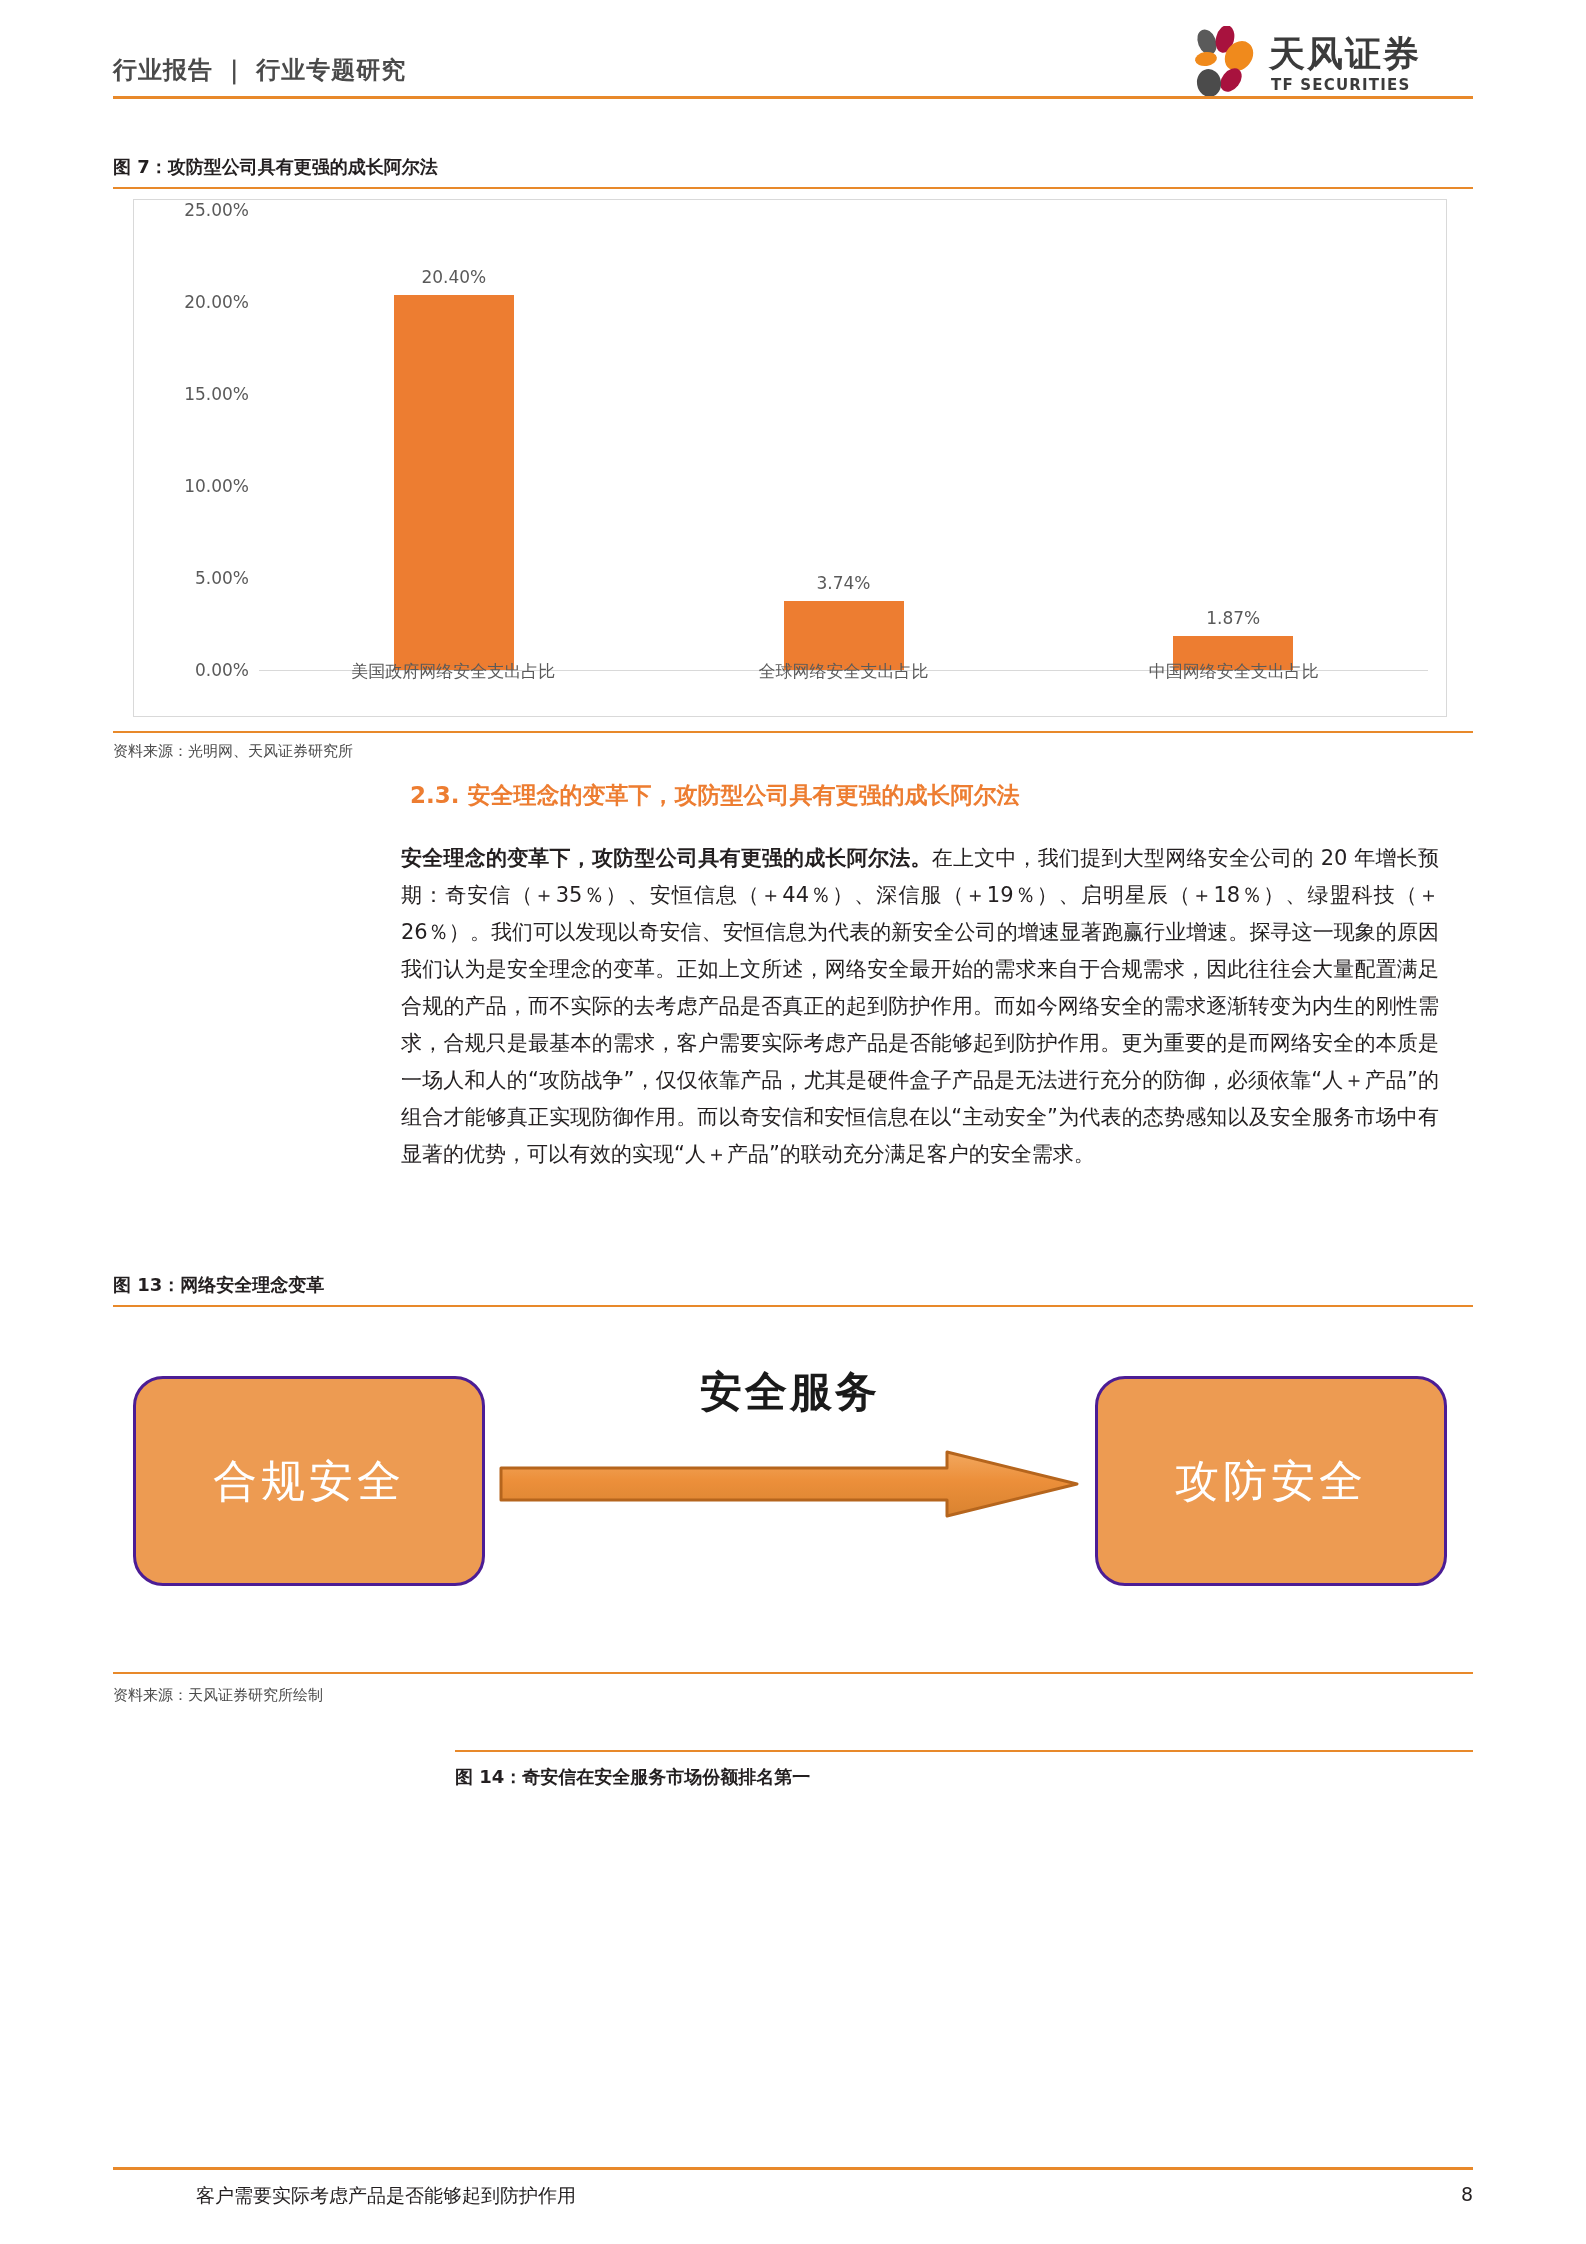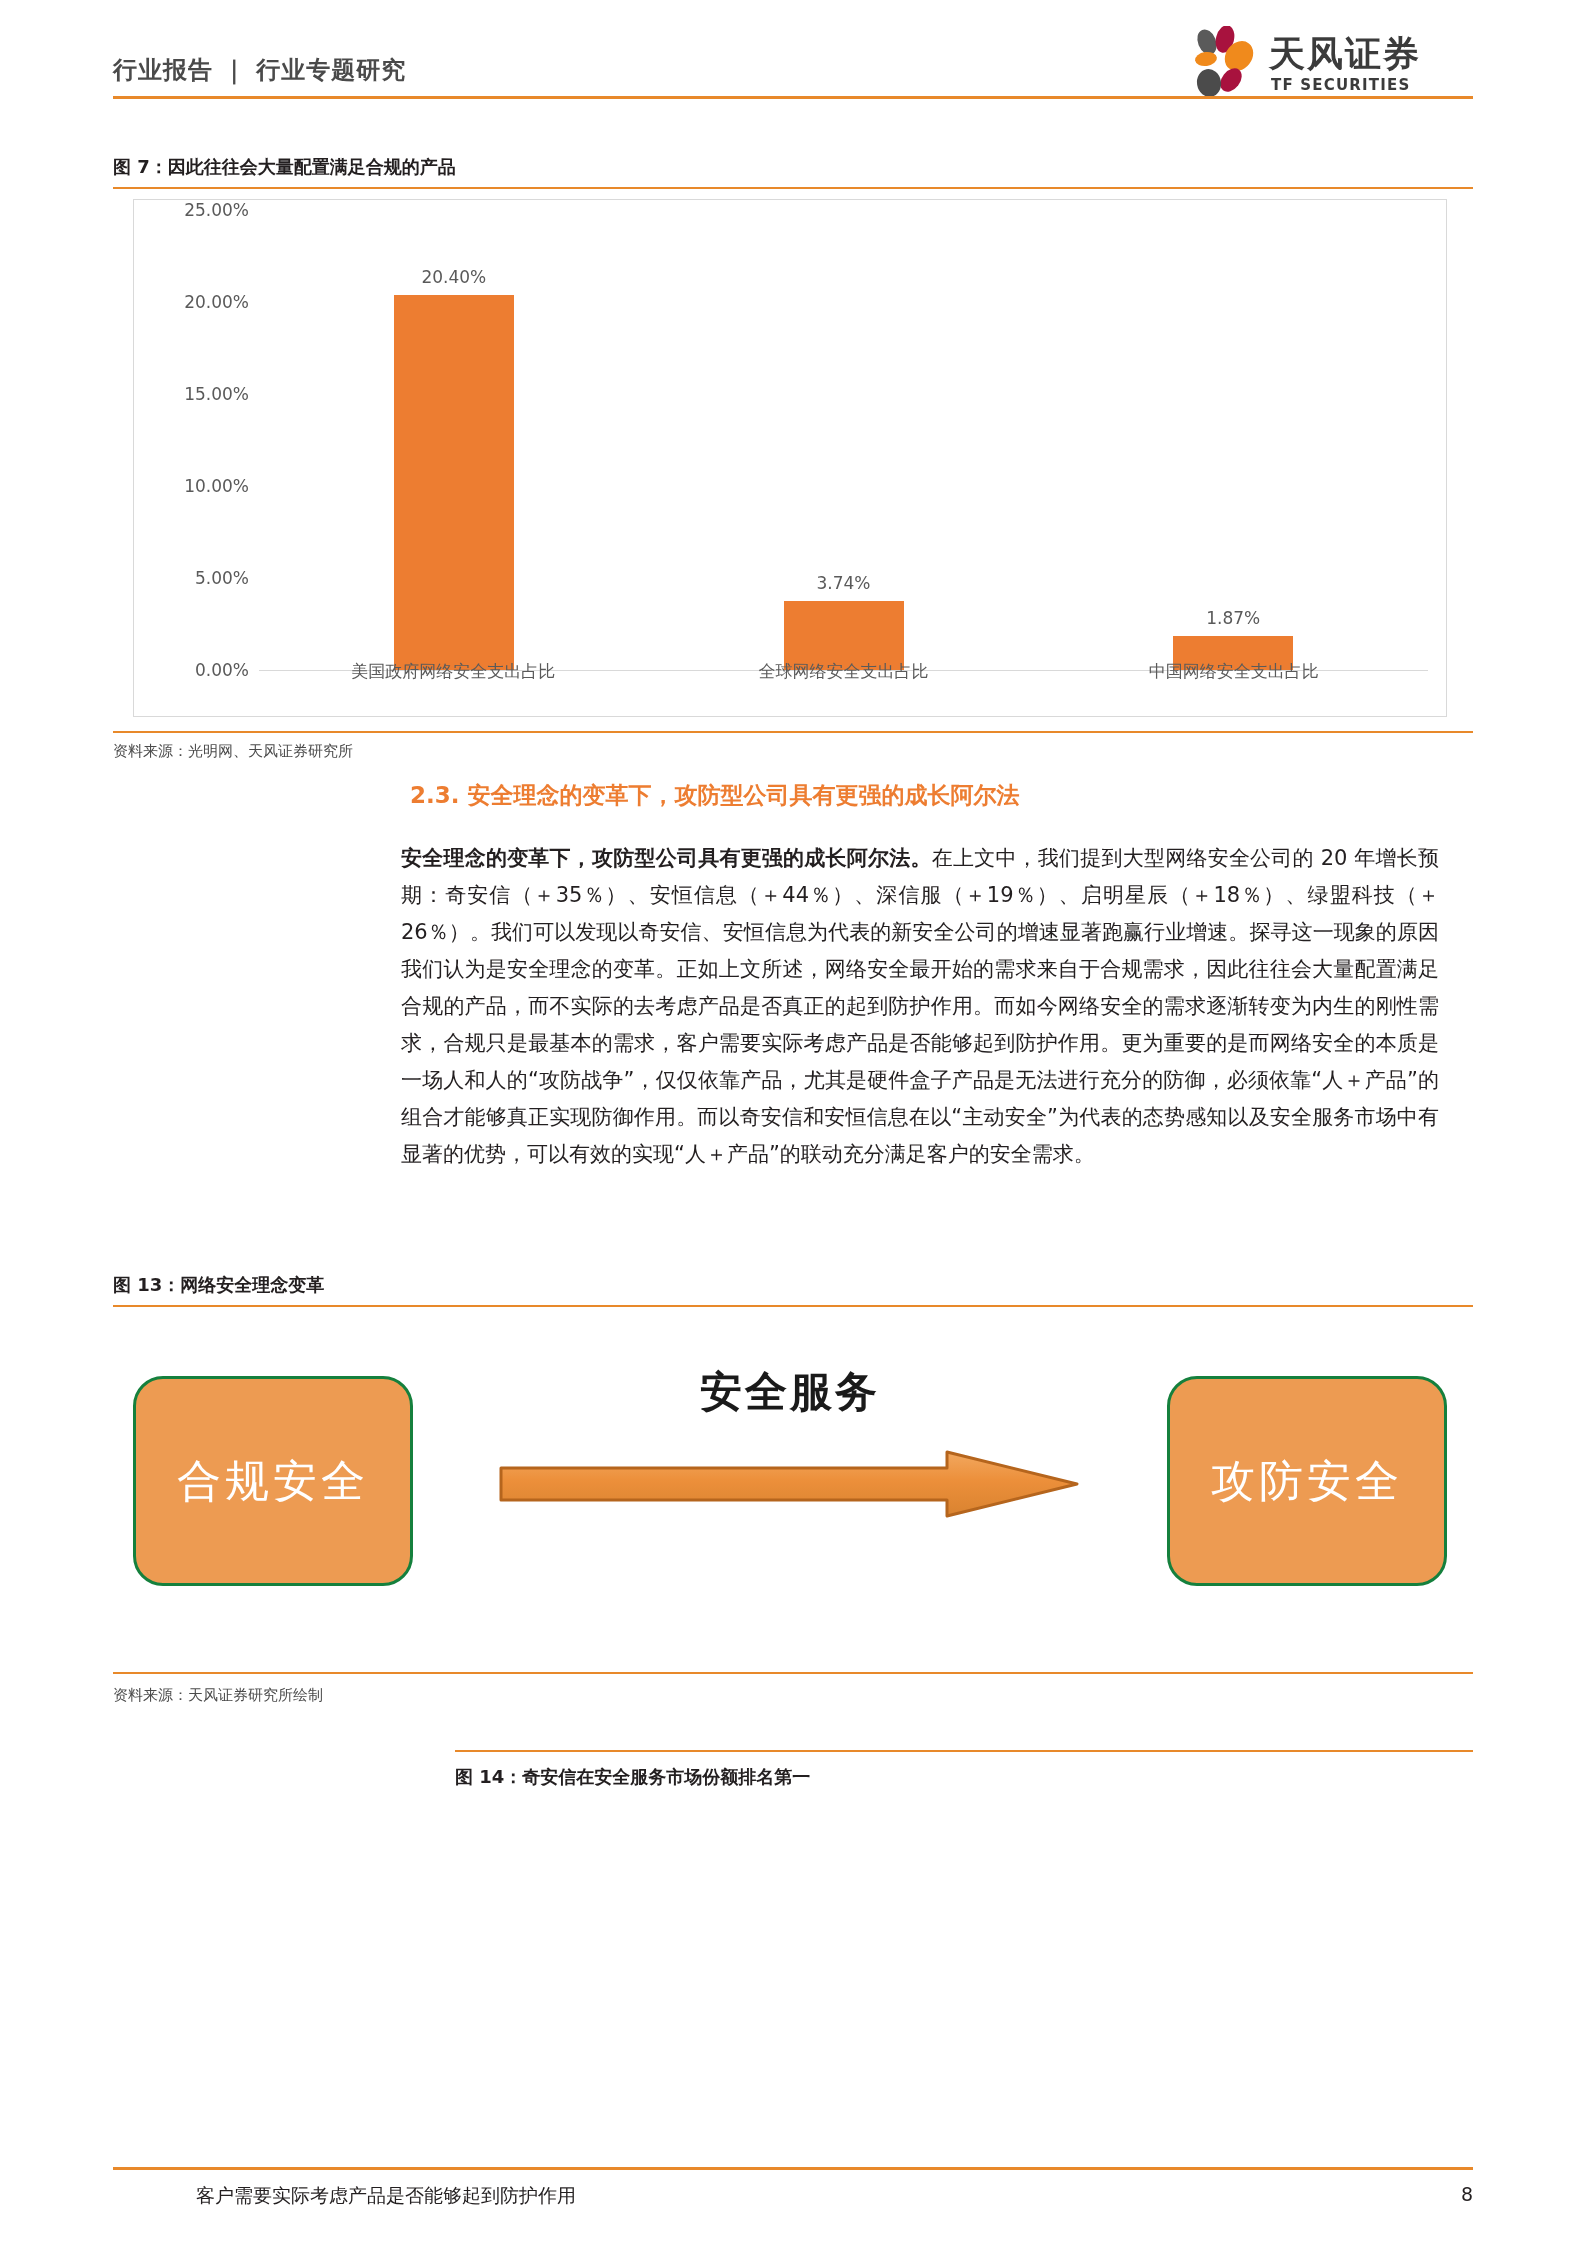--- a/index.html
+++ b/index.html
@@ -225,24 +225,24 @@
   .diagram {
     position: absolute;
     left: 133px;
     top: 1330px;
     width: 1314px;
     height: 305px;
   }
   .dia-box {
     position: absolute;
     top: 46px;
-    width: 280px;
+    width: 352px;
     height: 210px;
     background: #ed9b52;
-    border: 3px solid #15803d;
+    border: 3px solid #4c1d95;
     border-radius: 30px;
     box-sizing: border-box;
     display: flex;
     align-items: center;
     justify-content: center;
   }
   .dia-box-label {
     font-size: 44px;
     color: #ffffff;
     letter-spacing: 4px;
@@ -314,21 +314,21 @@
         <ellipse cx="28" cy="57" rx="12" ry="14" transform="rotate(-10 28 57)" fill="#4b4b4b"></ellipse>
       </svg>
       <div class="logo-text-cn">天风证券</div>
       <div class="logo-text-en">TF SECURITIES</div>
     </div>
 
     <div class="header-rule"></div>
   </div>
 
   <div class="fig-caption" style="left:113px; top:155px;">
-    <span class="num">图 7：</span><span>因此往往会大量配置满足合规的产品</span>
+    <span class="num">图 7：</span><span>攻防型公司具有更强的成长阿尔法</span>
   </div>
   <div class="fig-rule" style="left:113px; top:187px; width:1360px;"></div>
 
   <div class="chart-box">
     <div class="chart-inner">
       <div class="y-labels">
           <div class="y-label" style="top: 470px;">0.00%</div>
           <div class="y-label" style="top: 378px;">5.00%</div>
           <div class="y-label" style="top: 286px;">10.00%</div>
           <div class="y-label" style="top: 194px;">15.00%</div>

